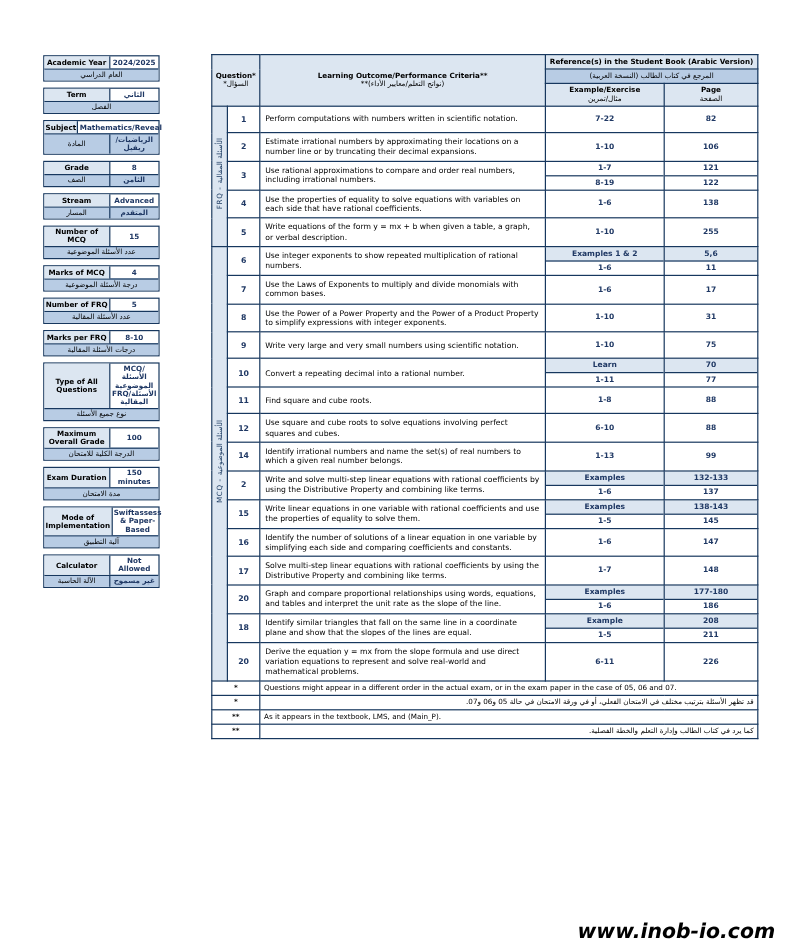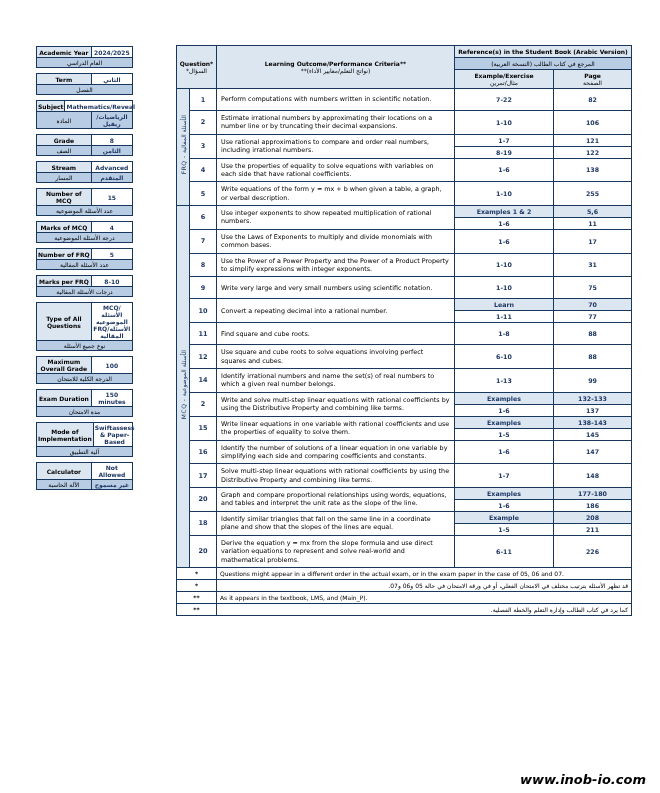--- a/index.html
+++ b/index.html
@@ -55,21 +55,21 @@
   .vtext {
     writing-mode: vertical-rl; transform: rotate(180deg); font-size: 6px;
     color: #17375e; white-space: nowrap; letter-spacing: 0.5px; display: inline-block;
   }
   .footrow td { font-size: 6px; padding: 2px 3px; height: 12px; }
   .fmark { text-align: center; font-weight: bold; }
   .footrow.rtl .ftext { direction: rtl; text-align: right; }
 
   
   .watermark {
-    position: absolute; right: 14px; bottom: 6px; font-size: 13px;
+    position: absolute; right: 14px; bottom: 6px; font-size: 17px;
     font-weight: bold; font-style: italic; color: #000;
   }
 </style>
 </head>
 <body>
 
 <div class="page">
 
   <div class="info-panel" id="info-panel">
       <div class="group">

